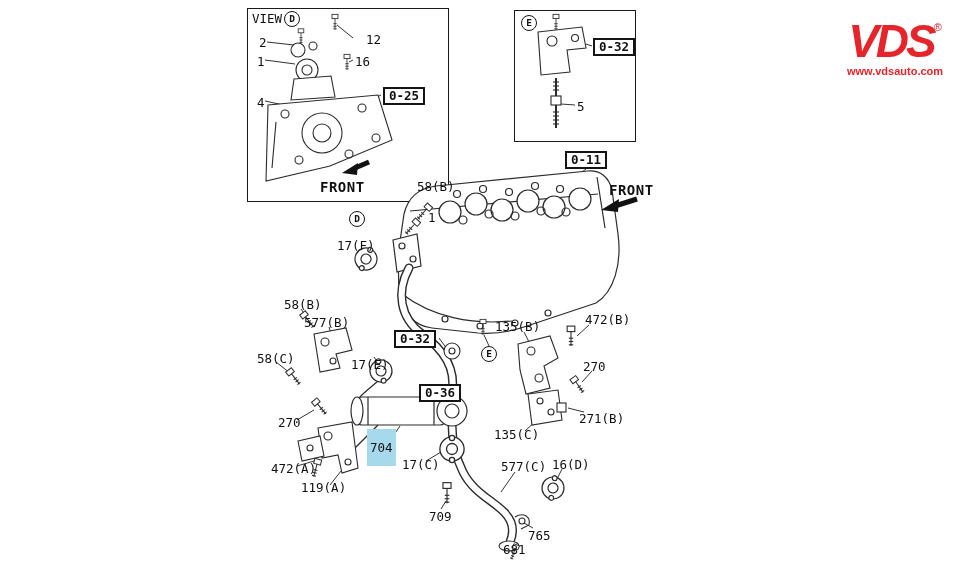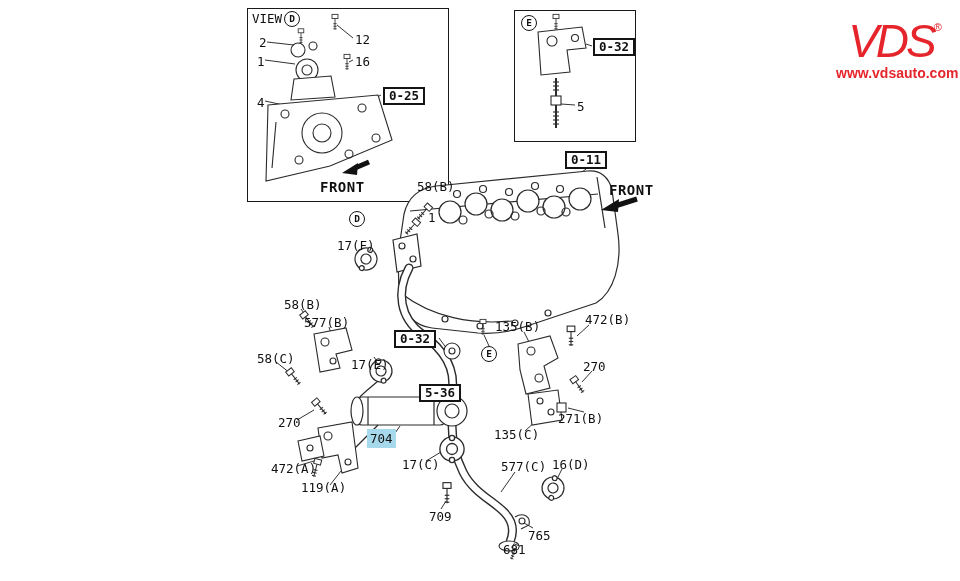--- a/index.html
+++ b/index.html
@@ -1,32 +1,32 @@
 <!DOCTYPE html>
 <html><head>
 <meta charset="utf-8">
 <style>
   html,body{margin:0;padding:0;background:#fff;}
   .stage{position:relative;width:960px;height:581px;background:#fff;overflow:hidden;
          font-family:"DejaVu Sans Mono",monospace;color:#101010;}
   .art{position:absolute;left:0;top:0;}
   .inset{position:absolute;border:1px solid #1a1a1a;}
   .co{position:absolute;font-size:12.5px;line-height:13px;white-space:nowrap;}
-  .co.hl{padding:3px 3px;}
+  .co.hl{padding:12px 3px;}
   .refbox{position:absolute;border:2px solid #141414;background:#fff;font-weight:bold;
           font-size:12.5px;line-height:14px;padding:0 4px;z-index:3;}
   .vc{position:absolute;width:14px;height:14px;border:1px solid #141414;border-radius:50%;
       background:#fff;font-size:9.5px;font-weight:bold;line-height:14px;text-align:center;z-index:3;}
   .co,.front{z-index:3;}
   .front{position:absolute;font-size:14px;font-weight:bold;letter-spacing:.5px;}
   .logo{position:absolute;left:836px;top:18px;width:118px;text-align:center;cursor:pointer;z-index:3;}
-  .logo-main{font-family:"Liberation Sans",sans-serif;font-weight:normal;font-style:italic;
+  .logo-main{font-family:"Liberation Sans",sans-serif;font-weight:bold;font-style:italic;
              font-size:46px;line-height:46px;letter-spacing:-3px;display:inline-block;text-align:right;}
   .logo-reg{font-family:"Liberation Sans",sans-serif;font-size:11px;vertical-align:26px;font-style:normal;}
-  .logo-site{font-family:"Liberation Sans",sans-serif;font-size:14px;font-weight:bold;margin-top:1px;}
+  .logo-site{font-family:"Liberation Sans",sans-serif;font-size:11px;font-weight:bold;margin-top:1px;}
 </style>
 </head>
 <body>
 
 <div class="stage">
 
   <div class="inset" style="left:247px;top:8px;width:200px;height:192px"></div>
   <div class="inset" style="left:514px;top:10px;width:120px;height:130px"></div>
 
   <svg class="art" width="960" height="581" viewBox="0 0 960 581">
@@ -213,21 +213,21 @@
       <line x1="369" y1="162" x2="355" y2="168" stroke="#111" stroke-width="5"></line>
       <polygon points="342,173 358,163 357,175"></polygon>
     </g>
   </svg>
 
   <span class="co" style="left:252px;top:12px">VIEW</span>
   <span class="vc" style="left:284px;top:11px">D</span>
   <span class="co" style="left:259px;top:36px">2</span>
   <span class="co" style="left:257px;top:55px">1</span>
   <span class="co" style="left:257px;top:96px">4</span>
-  <span class="co" style="left:355px;top:33px">12</span>
+  <span class="co" style="left:366px;top:33px">12</span>
   <span class="co" style="left:355px;top:55px">16</span>
   <span class="refbox" style="left:383px;top:87px">0-25</span>
   <span class="front" style="left:320px;top:179px">FRONT</span>
 
   <span class="vc" style="left:521px;top:15px">E</span>
   <span class="refbox" style="left:593px;top:38px">0-32</span>
   <span class="co" style="left:577px;top:100px">5</span>
 
   <span class="refbox" style="left:565px;top:151px">0-11</span>
   <span class="front" style="left:609px;top:182px">FRONT</span>
@@ -235,25 +235,25 @@
   <span class="vc" style="left:481px;top:346px">E</span>
 
   <span class="co" style="left:417px;top:180px">58(B)</span>
   <span class="co" style="left:428px;top:211px">1</span>
   <span class="co" style="left:337px;top:239px">17(F)</span>
   <span class="co" style="left:284px;top:298px">58(B)</span>
   <span class="co" style="left:304px;top:316px">577(B)</span>
   <span class="co" style="left:351px;top:358px">17(E)</span>
   <span class="co" style="left:257px;top:352px">58(C)</span>
   <span class="refbox" style="left:394px;top:330px">0-32</span>
-  <span class="refbox" style="left:419px;top:384px">5-36</span>
+  <span class="refbox" style="left:419px;top:384px">0-36</span>
   <span class="co" style="left:495px;top:320px">135(B)</span>
   <span class="co" style="left:585px;top:313px">472(B)</span>
   <span class="co" style="left:583px;top:360px">270</span>
-  <span class="co" style="left:558px;top:412px">271(B)</span>
+  <span class="co" style="left:579px;top:412px">271(B)</span>
   <span class="co" style="left:494px;top:428px">135(C)</span>
   <span class="co" style="left:278px;top:416px">270</span>
   <span class="co" style="left:271px;top:462px">472(A)</span>
   <span class="co" style="left:301px;top:481px">119(A)</span>
   <span class="co hl" id="hl-704" style="left: 367px; top: 429px; background: rgb(167, 217, 237);">704</span>
   <span class="co" style="left:402px;top:458px">17(C)</span>
   <span class="co" style="left:429px;top:510px">709</span>
   <span class="co" style="left:501px;top:460px">577(C)</span>
   <span class="co" style="left:552px;top:458px">16(D)</span>
   <span class="co" style="left:528px;top:529px">765</span>

